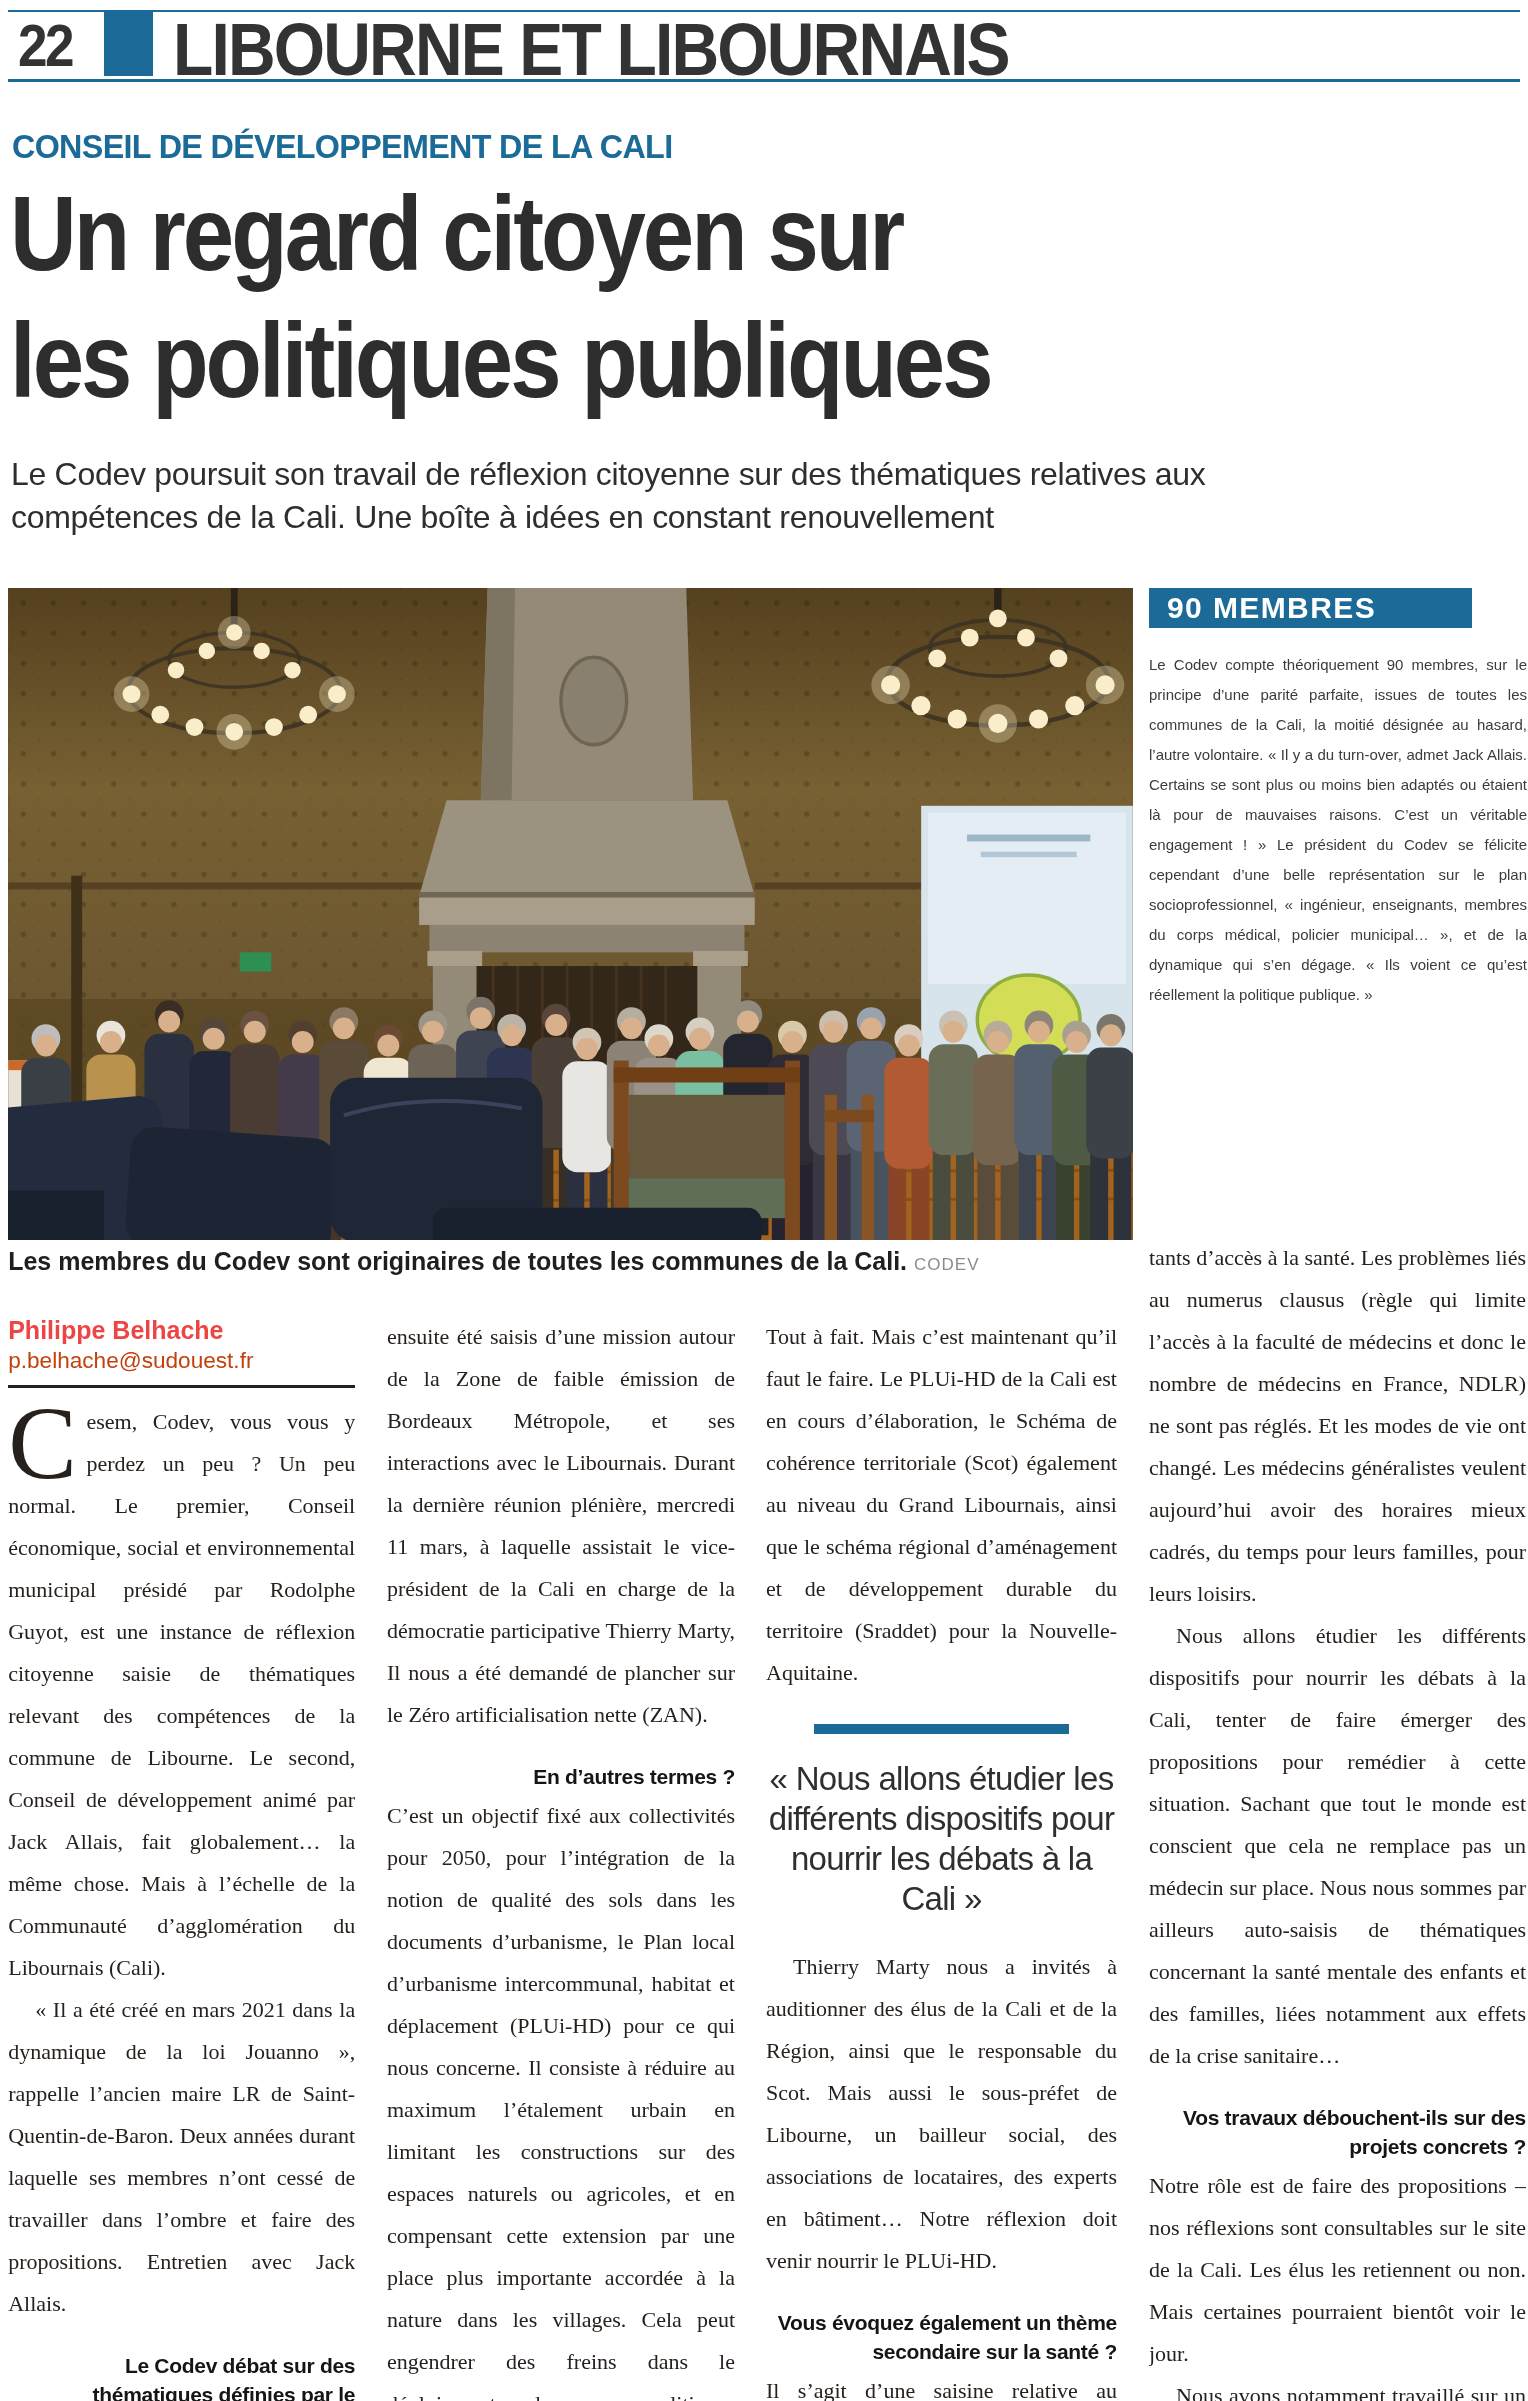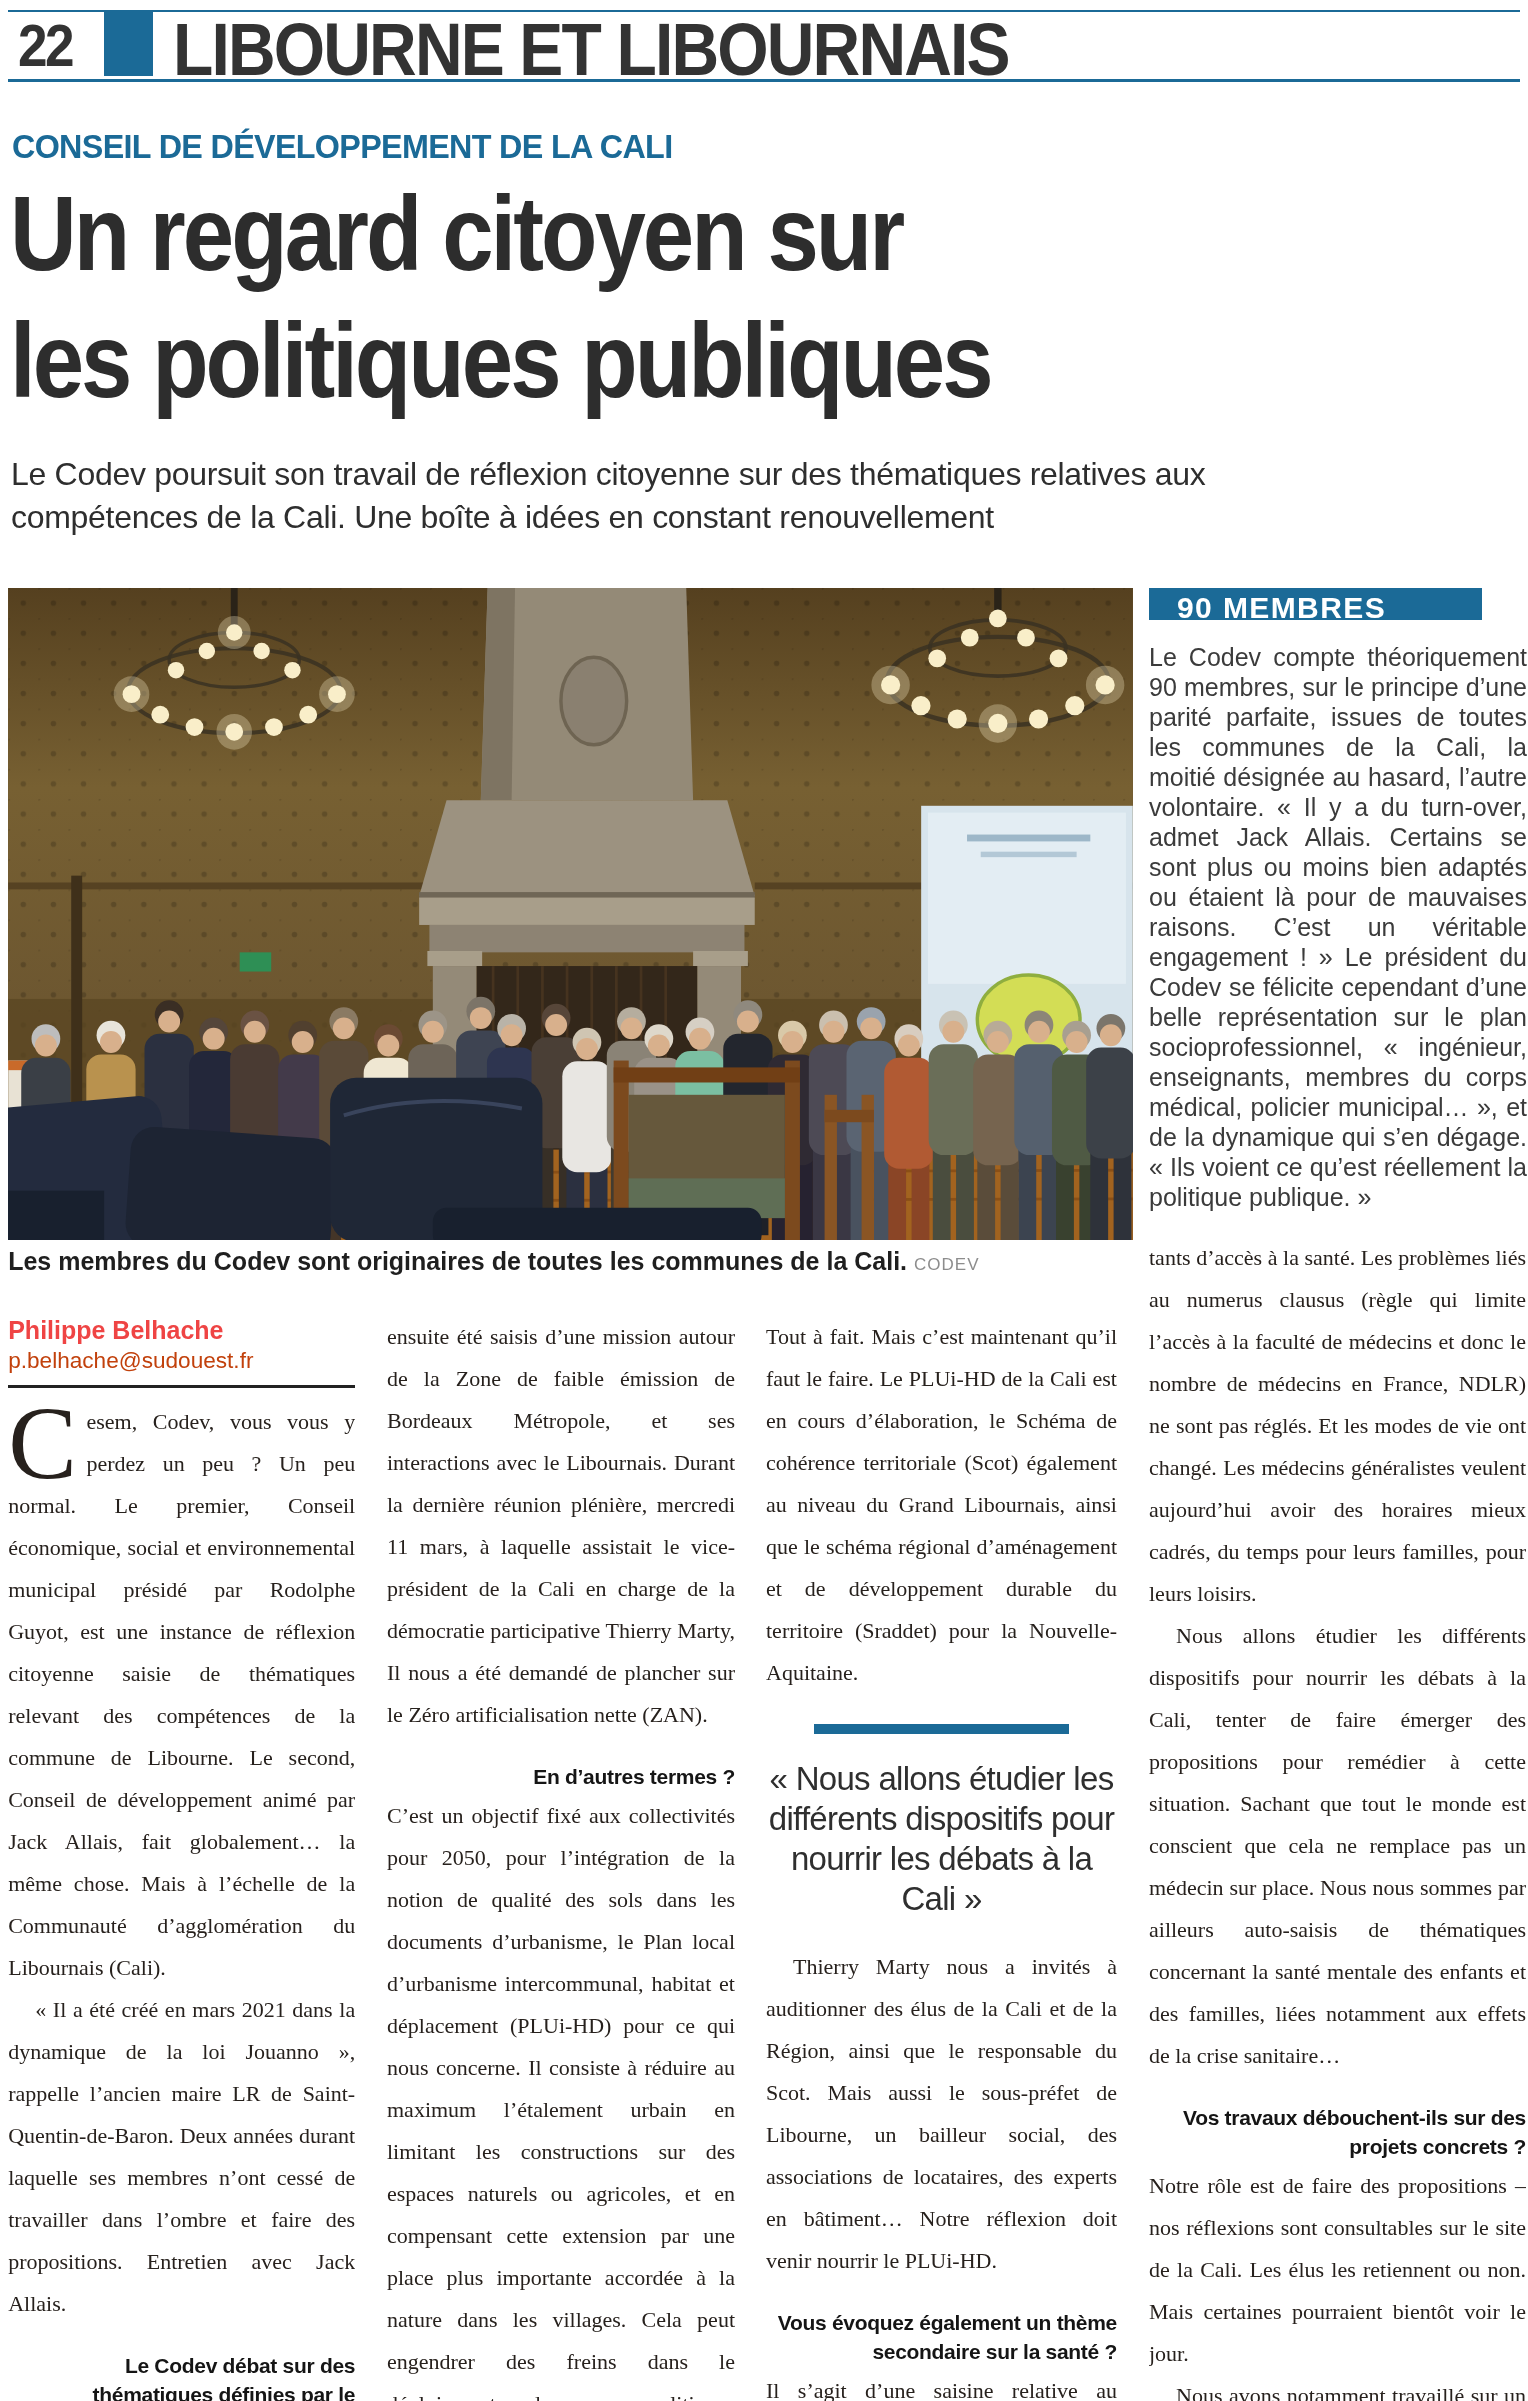--- a/index.html
+++ b/index.html
@@ -20,23 +20,23 @@
             color:#2d2d2d;letter-spacing:-3.4px;}
   .headline span{display:inline-block;transform:scaleX(.88);transform-origin:left top;white-space:nowrap;}
   .subhead{position:absolute;left:11px;top:453px;width:1377px;font-size:32px;line-height:43px;
            color:#2e2e2e;letter-spacing:-0.3px;}
   
   .photo{position:absolute;left:8.2px;top:588px;width:1125px;height:652px;overflow:hidden;background:#6b5530;}
   .caption{position:absolute;left:8.2px;top:1247px;width:1125px;font-size:25px;font-weight:bold;color:#1f1f1f;}
   .caption .credit{font-size:17px;font-weight:normal;color:#8d8d8d;letter-spacing:1px;}
   
   .sidebar{position:absolute;left:1149px;top:588px;width:378px;height:647px;overflow:hidden;}
-  .sidebar-bar{width:305px;height:32px;background:#1b6a97;color:#fff;font-size:30px;font-weight:bold;
-               line-height:40px;padding-left:28px;letter-spacing:1.4px;}
-  .sidebar-body{margin-top:22px;font-size:25px;line-height:30px;color:#3b3b3b;text-align:justify;}
+  .sidebar-bar{width:305px;height:40px;background:#1b6a97;color:#fff;font-size:30px;font-weight:bold;
+               line-height:40px;padding-left:18px;letter-spacing:1.4px;}
+  .sidebar-body{margin-top:22px;font-size:15px;line-height:30px;color:#3b3b3b;text-align:justify;}
   
   .byline{position:absolute;left:8.2px;top:1316px;width:347px;}
   .byline .author{font-size:25px;font-weight:bold;color:#ef4444;}
   .byline .email{font-size:22.6px;color:#c2410c;margin-top:2.7px;}
   .byline-rule{position:absolute;left:8.2px;top:1385px;width:347px;height:2.7px;background:#222;}
   
   .col{position:absolute;overflow:hidden;}
   #col0{left:8.2px;top:1401px;width:347px;height:1000px;}
   #col1{left:387px;top:1316px;width:348px;height:1085px;}
   #col2{left:766px;top:1316px;width:351px;height:1085px;}

